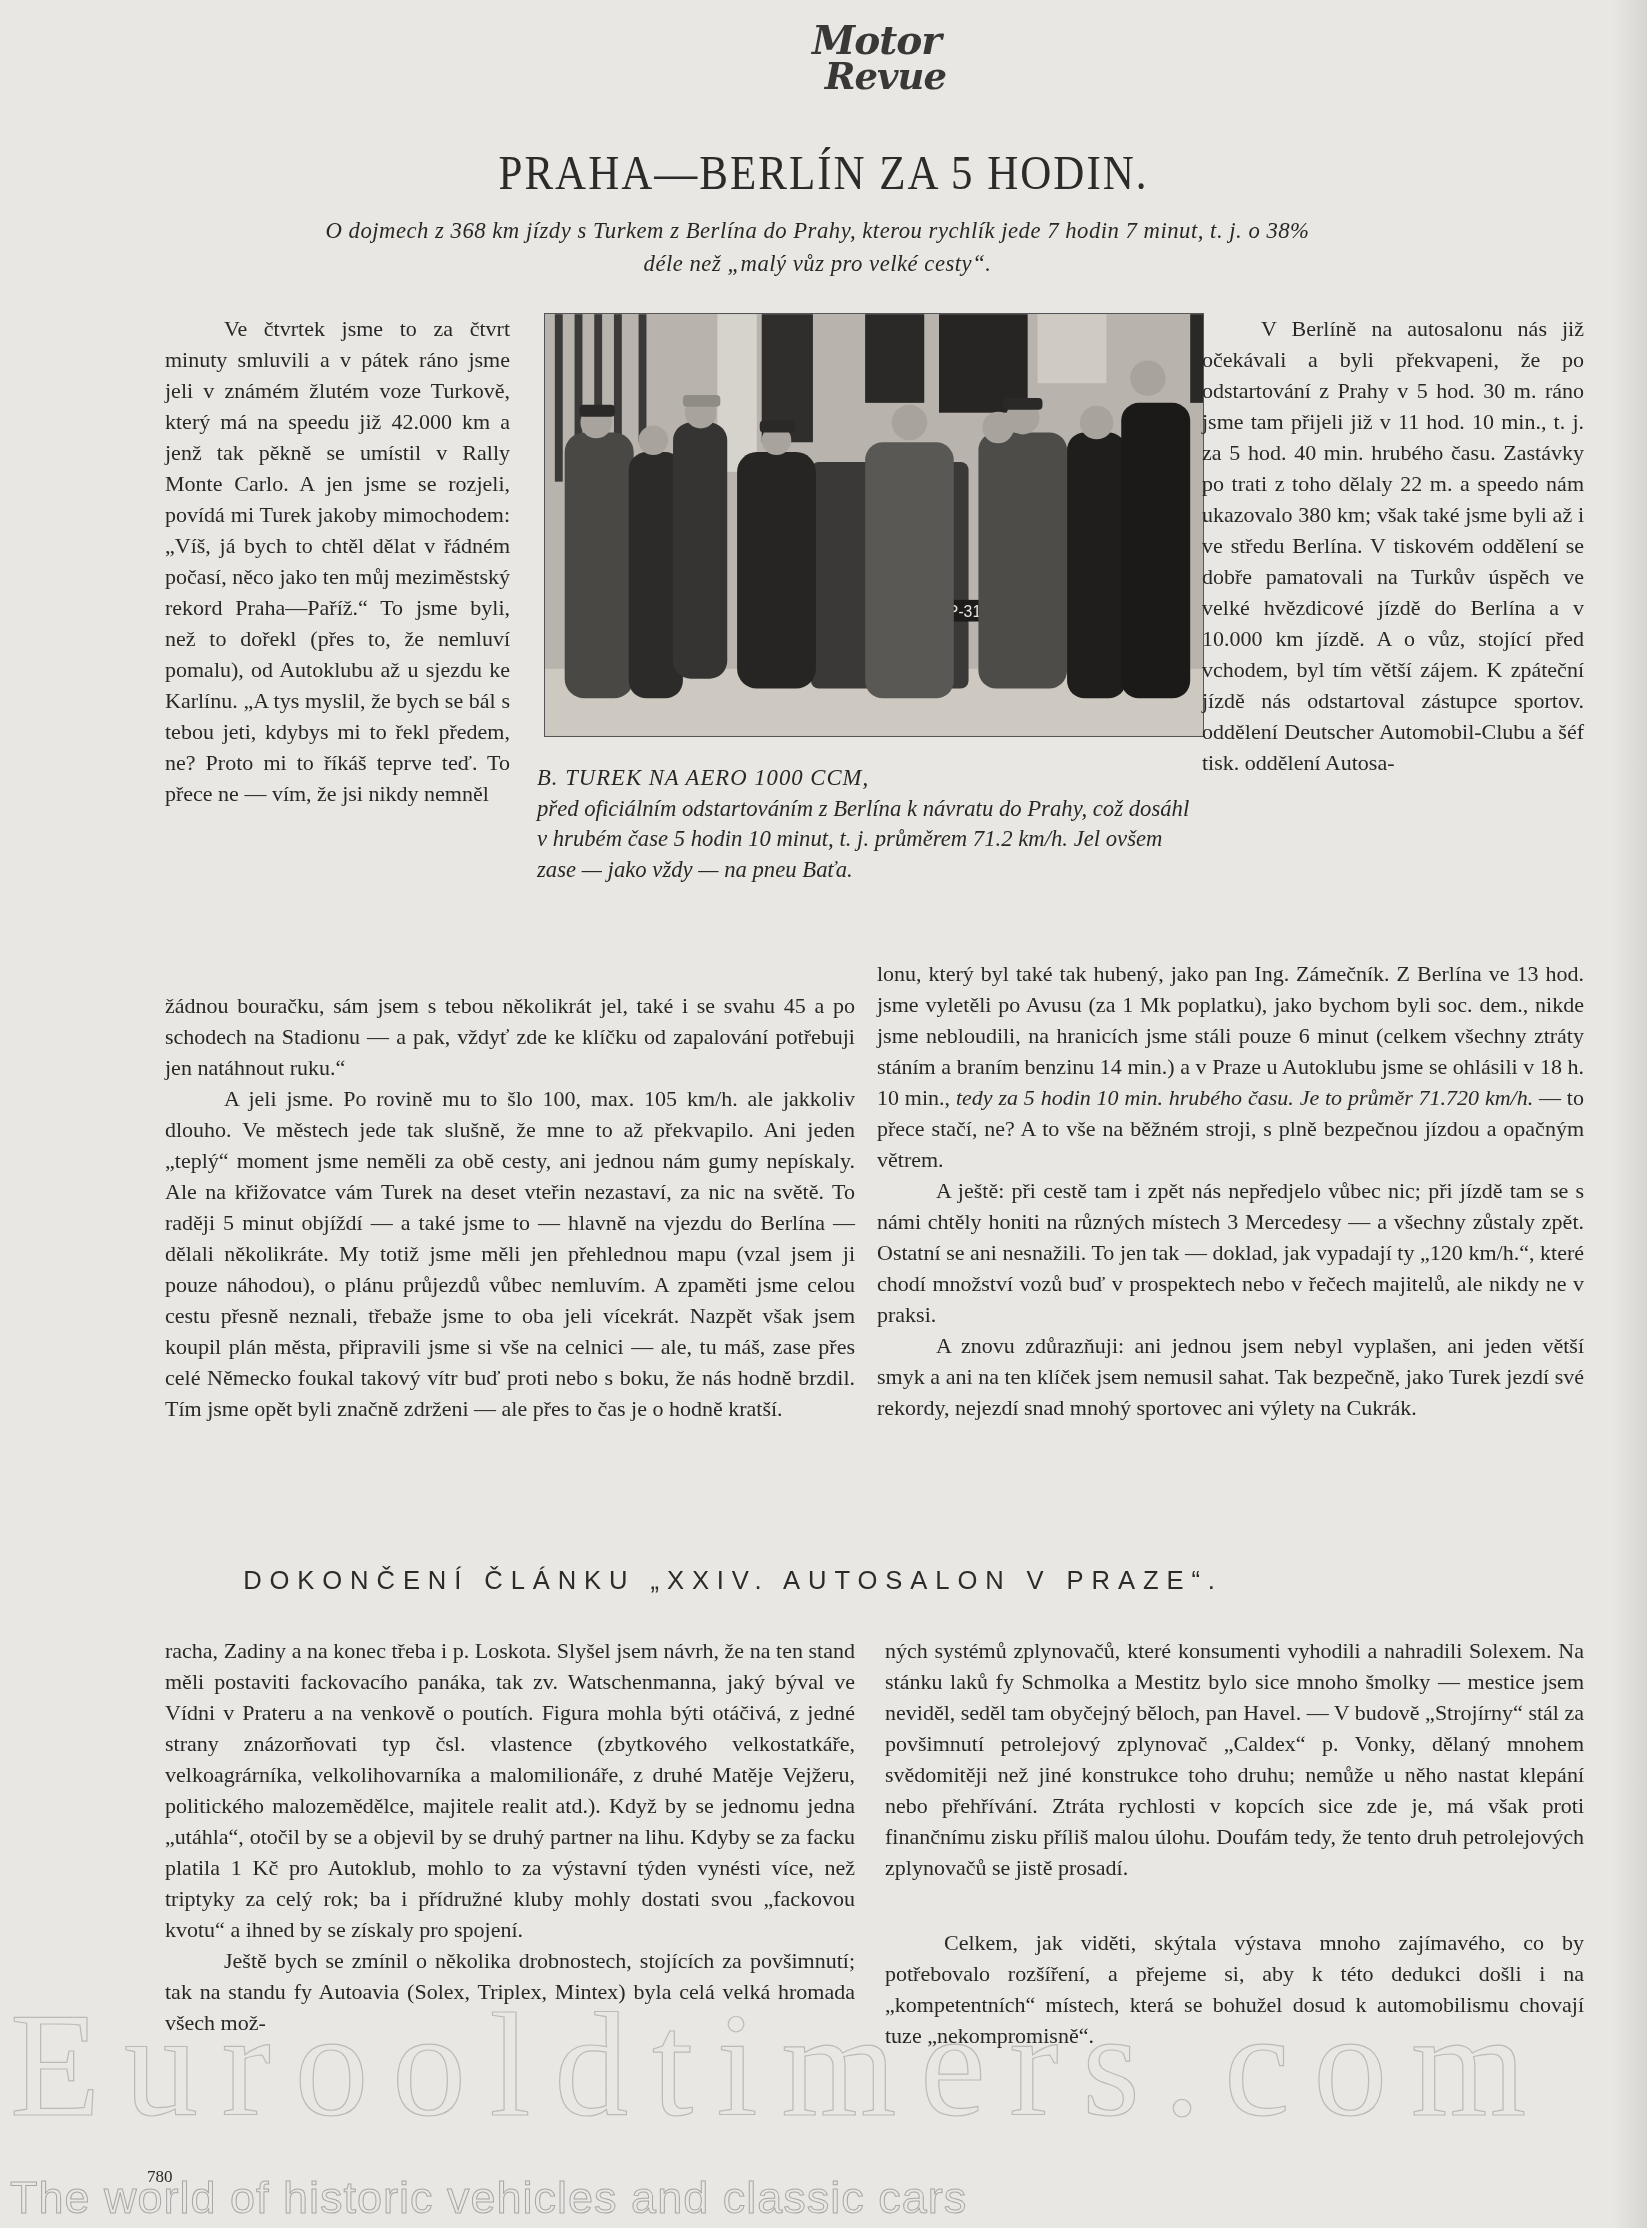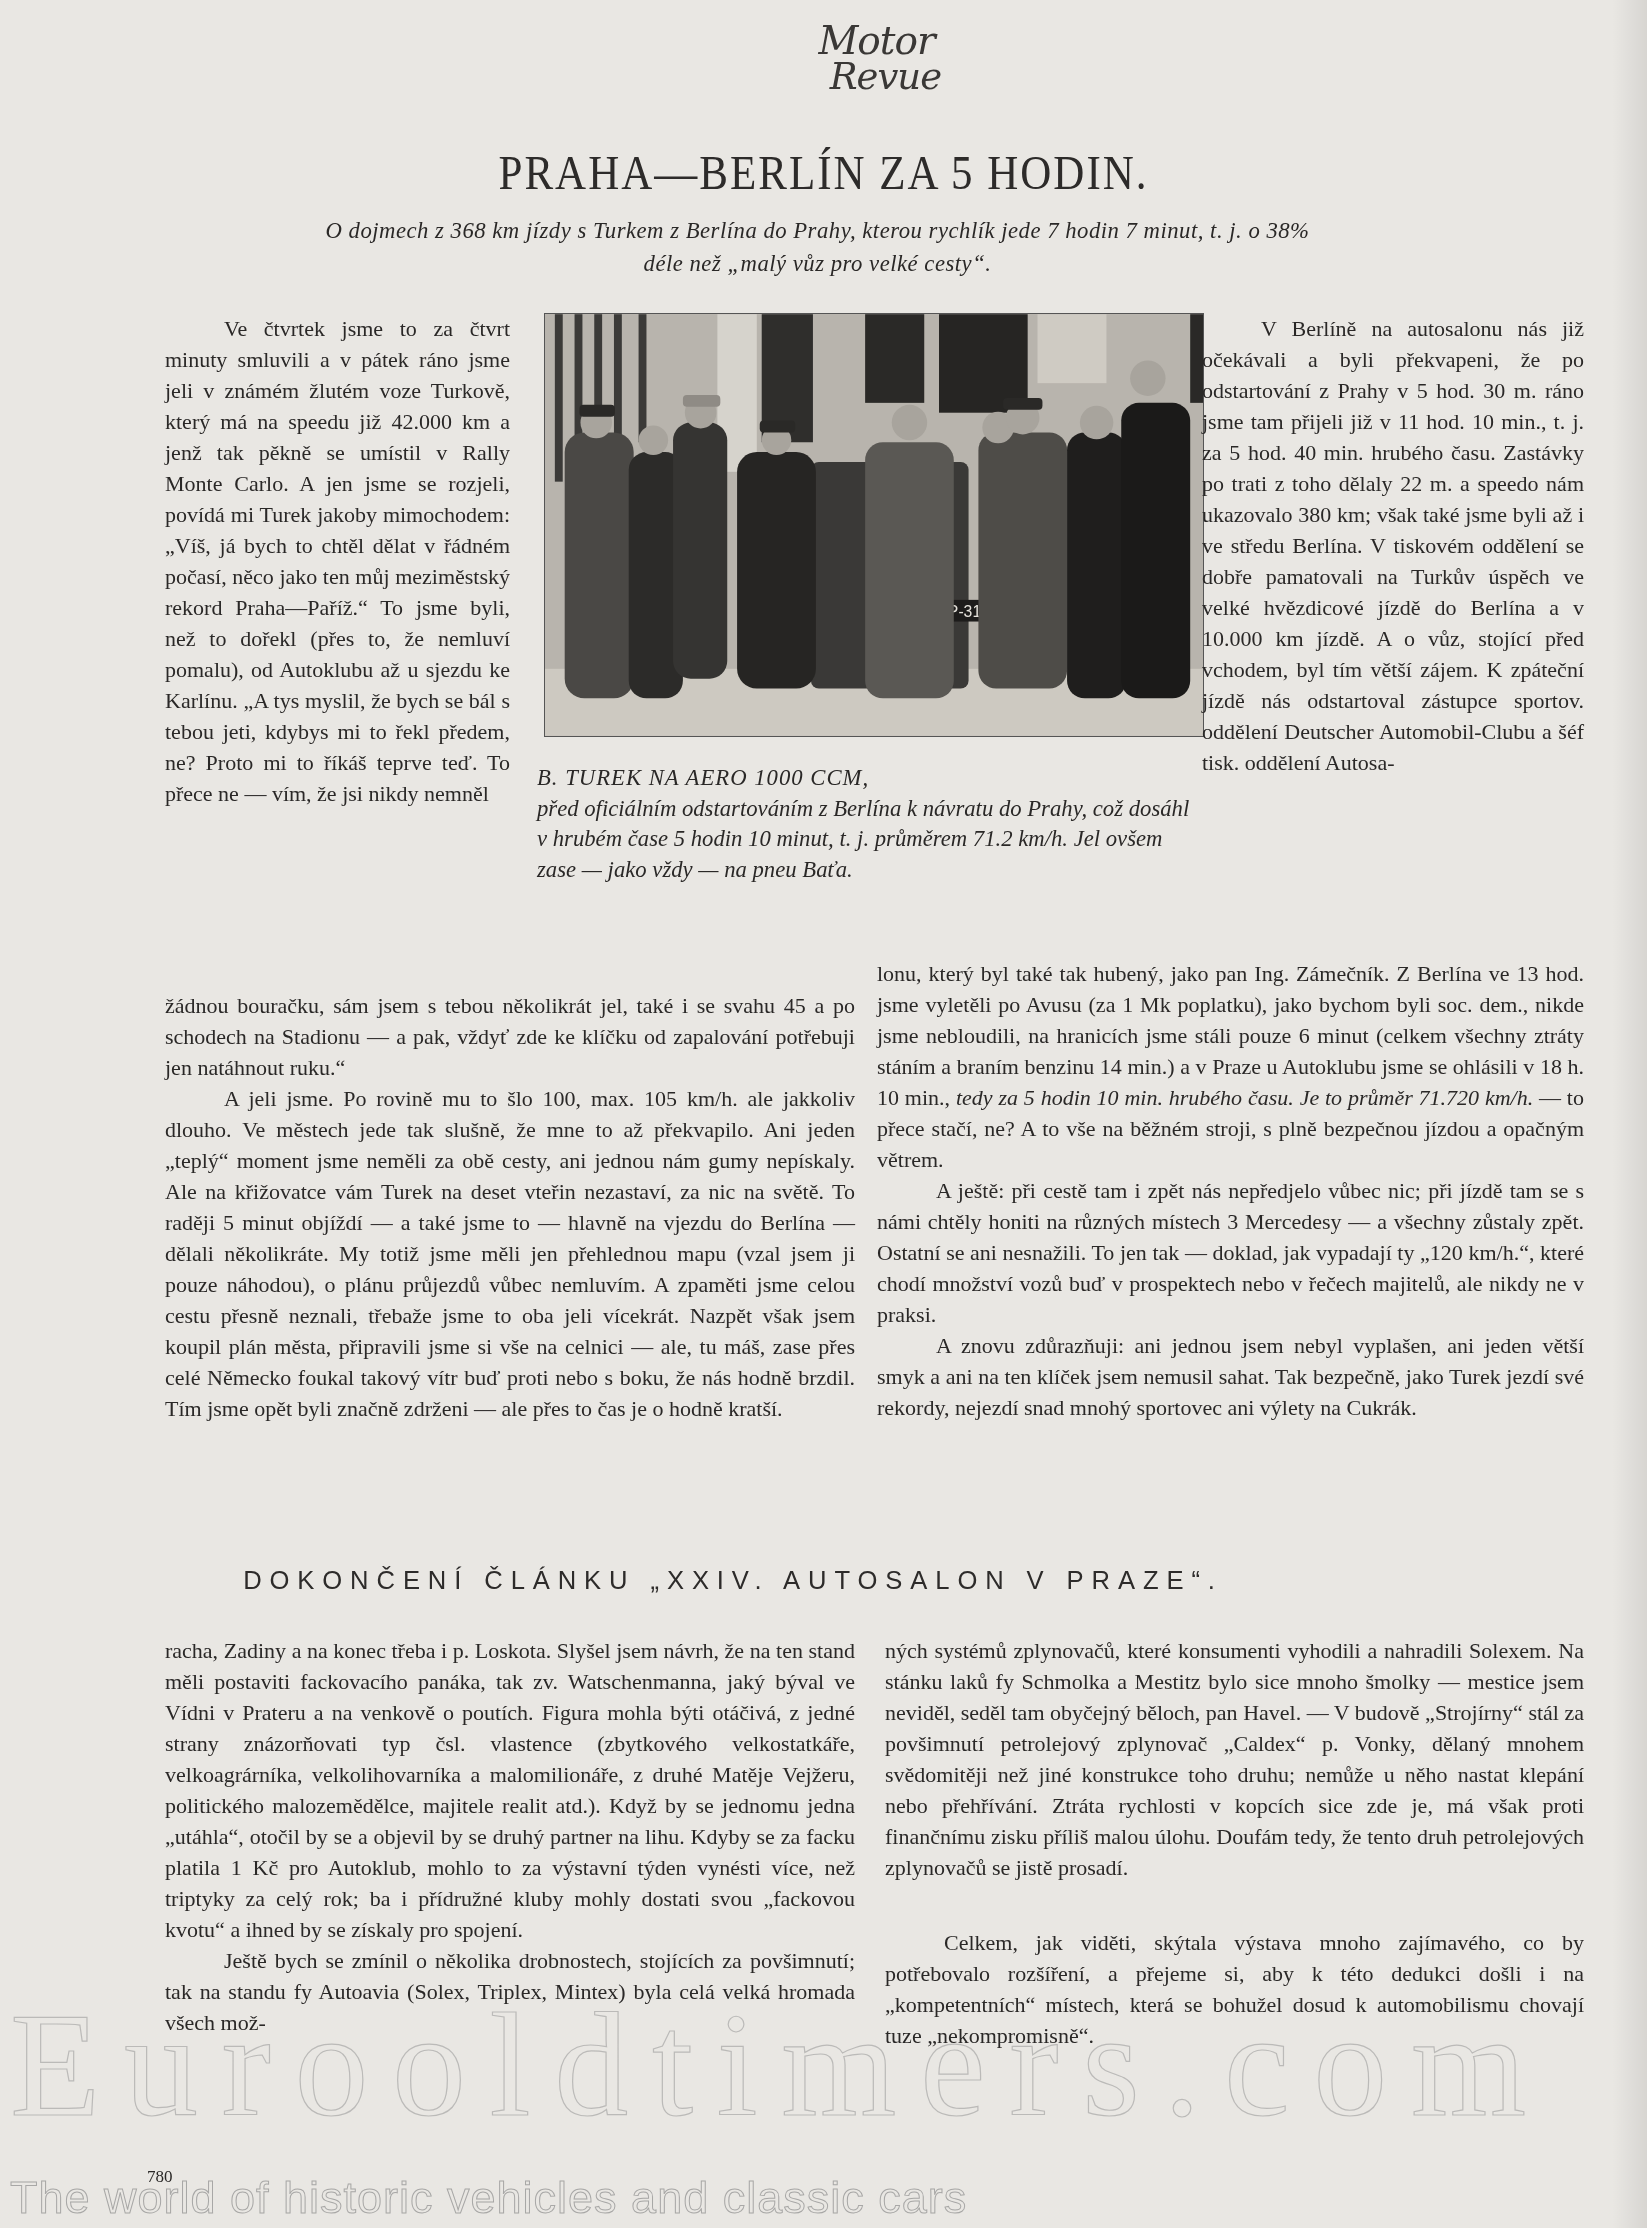--- a/index.html
+++ b/index.html
@@ -5,21 +5,21 @@
   html, body { margin: 0; padding: 0; }
   body {
     width: 1647px; height: 2228px; position: relative; overflow: hidden;
     background: #e9e7e3;
     color: #2a2827;
     font-family: "Liberation Serif", "DejaVu Serif", serif;
   }
   .page-edge { position: absolute; top: 0; right: 0; width: 35px; height: 2228px;
     background: linear-gradient(to right, rgba(0,0,0,0) 0%, rgba(0,0,0,0.08) 100%); }
   .logo { position: absolute; left: 788px; top: 21.7px; width: 177px; text-align: center;
-    font-family: "DejaVu Serif", serif; font-style: italic; font-weight: normal; color: #3a3836; line-height: 0.95; }
+    font-family: "DejaVu Serif", serif; font-style: italic; font-weight: bold; color: #3a3836; line-height: 0.95; }
   .logo .l1 { font-size: 39px; letter-spacing: -1px; }
   .logo .l2 { font-size: 37px; letter-spacing: -1px; margin-left: 17.7px; }
   .title { position: absolute; left: 0; width: 1647px; top: 148px; text-align: center;
     font-family: "Liberation Serif", serif; font-size: 43px; letter-spacing: 2px; transform: scaleY(1.15); color: #2d2b2a; }
   .subtitle { position: absolute; left: 177px; width: 1281px; top: 215px; text-align: center;
     font-style: italic; font-size: 22.7px; line-height: 32.5px; letter-spacing: 0.5px; }
   .col { position: absolute; font-size: 22px; line-height: 31px; text-align: justify; }
   .col p { margin: 0; }
   .indent { text-indent: 59px; }
   .col-left-top { left: 165px; top: 313px; width: 345px; }

